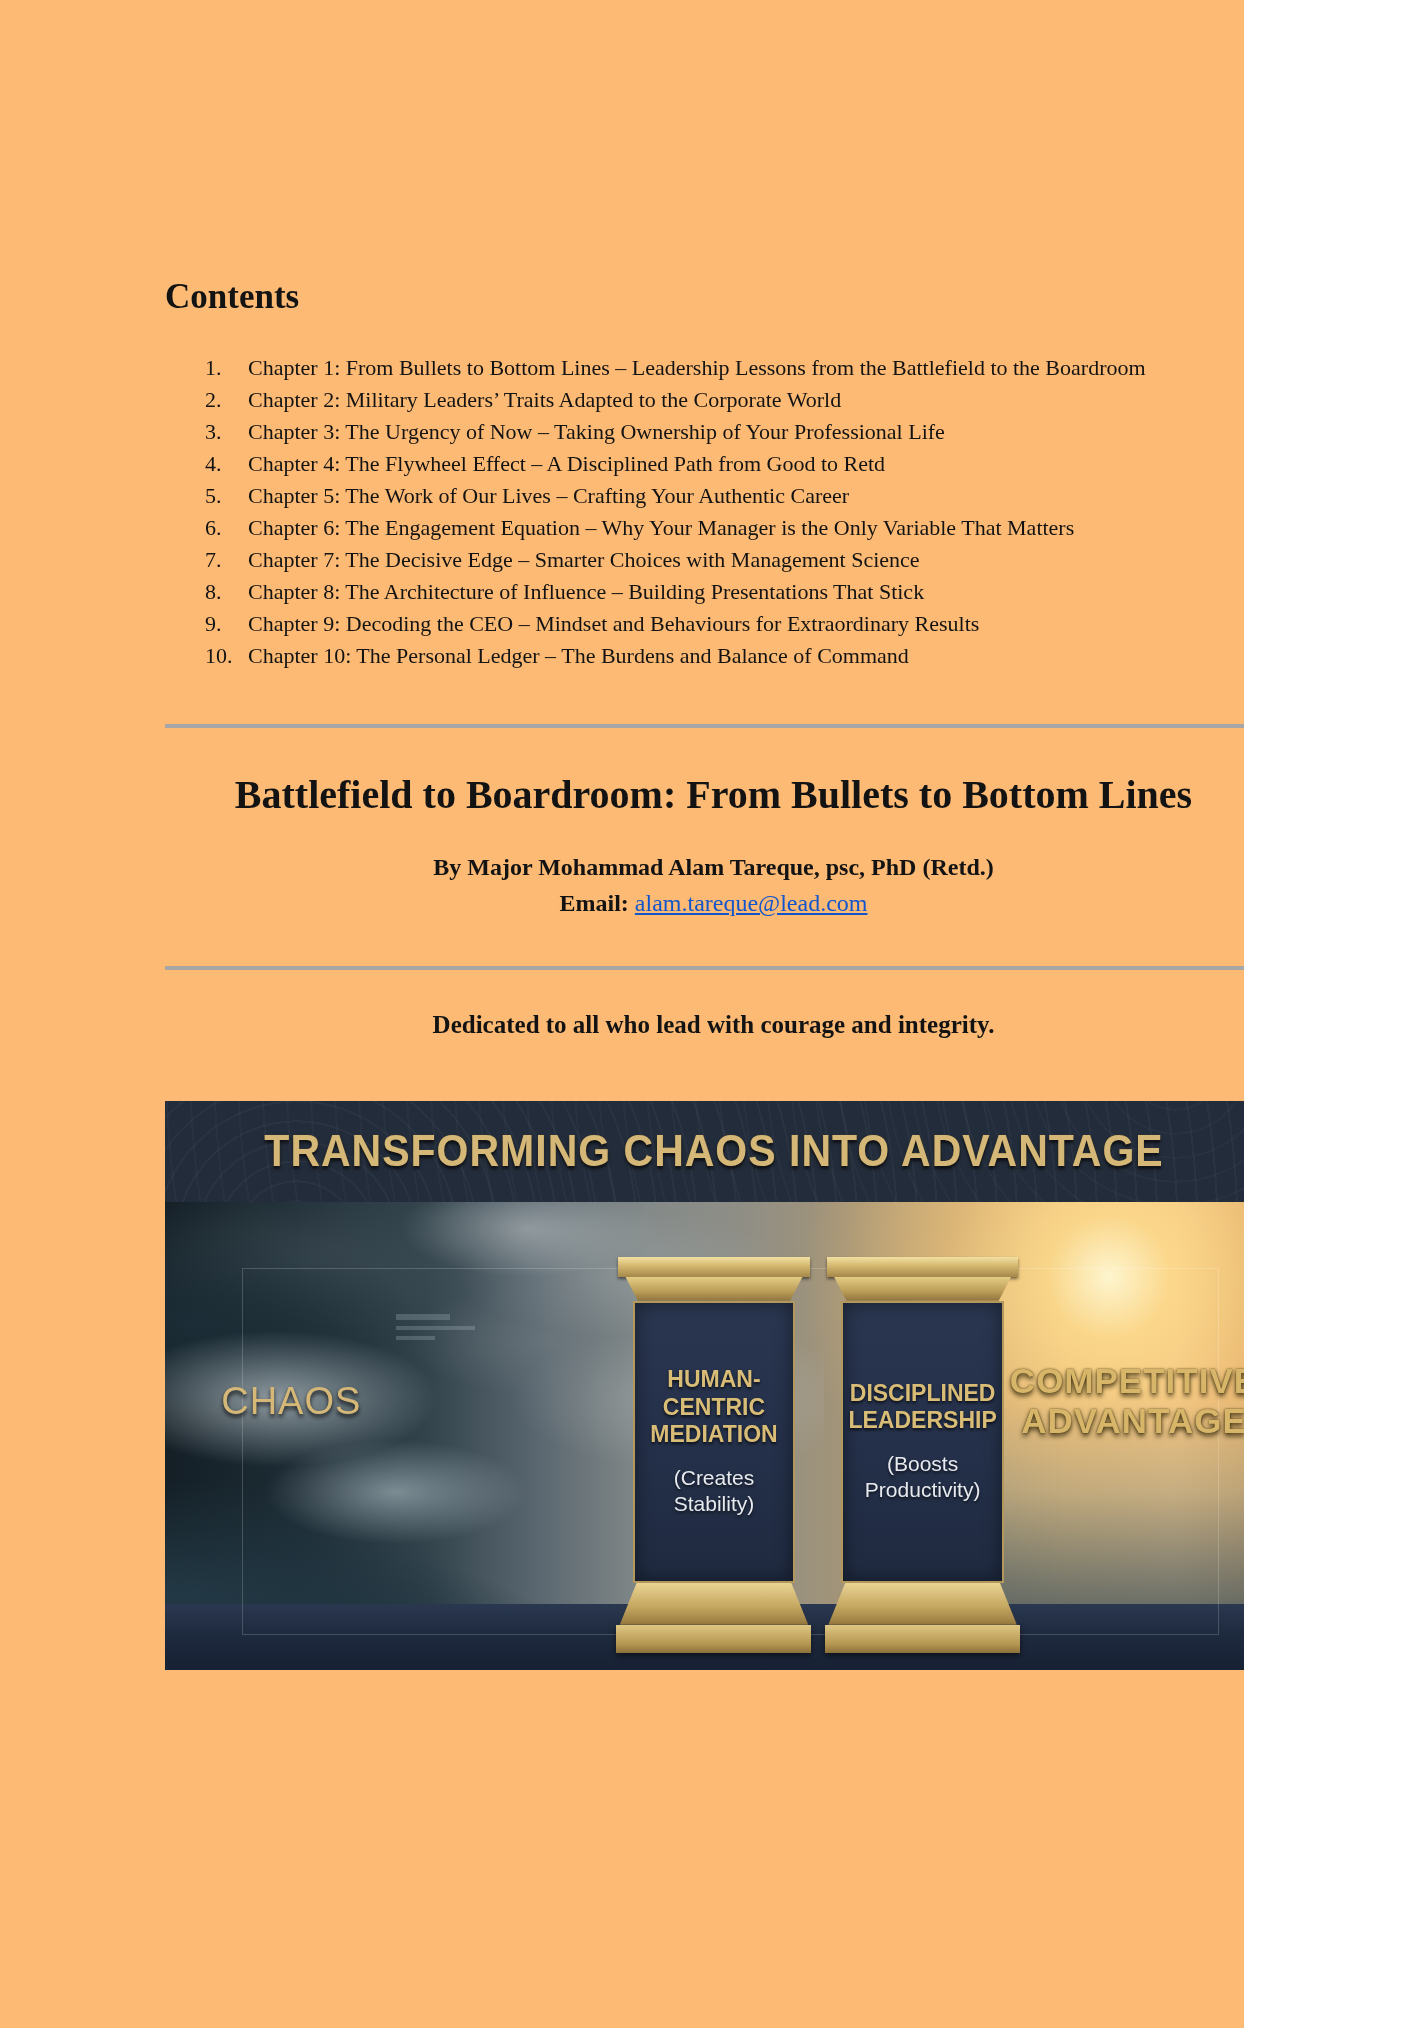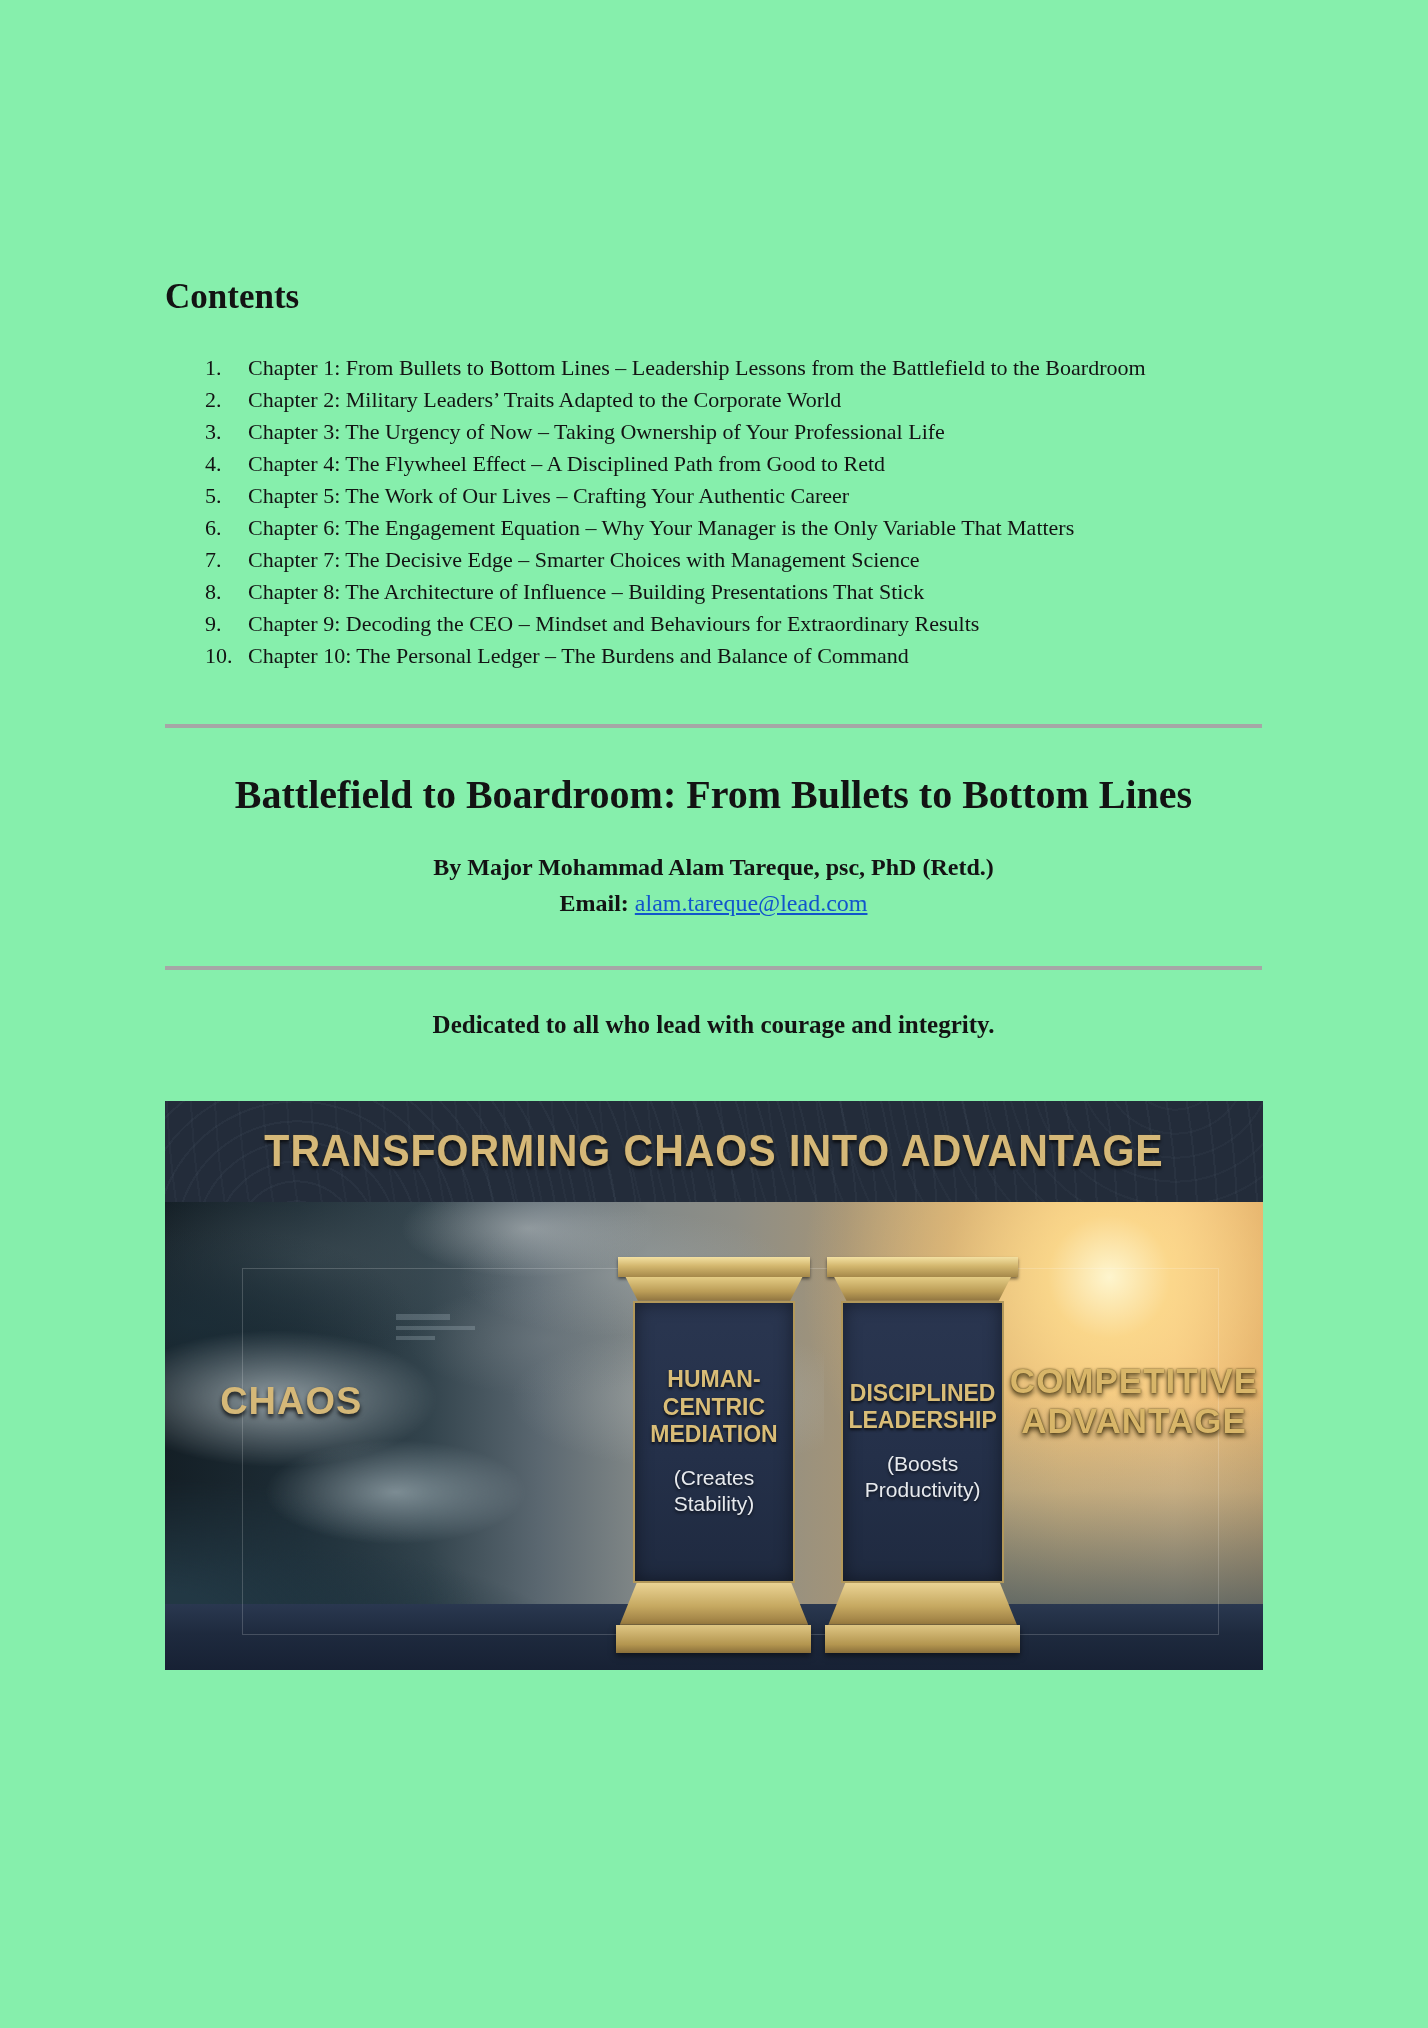--- a/index.html
+++ b/index.html
@@ -1,16 +1,16 @@
 <!DOCTYPE html>
 <html><head>
 <meta charset="utf-8">
 <style>
   html,body{margin:0;padding:0;background:#ffffff;}
-  .page{position:relative;width:1428px;height:2028px;background:#86efac;overflow:hidden;
+  .page{position:relative;width:1244px;height:2028px;background:#fdba74;overflow:hidden;
         font-family:"Liberation Serif", serif;color:#131313;}
   .content{width:1097px;margin-left:165px;}
 
   .contents-heading{margin:0;padding-top:276px;font-size:35px;line-height:42px;font-weight:bold;}
 
   .toc{margin:34px 0 0 0;padding:0;list-style:none;font-size:22px;line-height:32px;}
   .toc li{display:flex;align-items:flex-start;}
   .toc .num{flex:0 0 43px;margin-left:40px;}
   .toc .txt{flex:1;}
 
@@ -61,21 +61,21 @@
      background:linear-gradient(180deg,#2a3850 0%,#1e2a3e 45%,#172134 100%);}
   .glass-frame{position:absolute;left:7%;right:4%;top:14%;bottom:7.5%;
      border:1px solid rgba(255,255,255,0.18);}
   .hud{position:absolute;left:21%;top:24%;width:9%;height:8%;opacity:0.5;}
   .hud span{display:block;height:6px;margin-bottom:6px;background:rgba(200,215,225,0.45);}
   .hud span:nth-child(1){width:55%;}
   .hud span:nth-child(2){width:80%;height:4px;}
   .hud span:nth-child(3){width:40%;height:4px;}
 
   .chaos-label{position:absolute;left:0;top:38%;width:23%;text-align:center;
-     font-size:38px;font-weight:bold;color:#d5b878;letter-spacing:1px;
+     font-size:38px;font-weight:normal;color:#d5b878;letter-spacing:1px;
      text-shadow:0 3px 4px rgba(0,0,0,0.8);}
   .advantage-label{position:absolute;right:0;top:34%;width:23.5%;text-align:center;
      font-size:35px;line-height:1.15;font-weight:bold;color:#d8b669;letter-spacing:1px;
      text-shadow:0 3px 5px rgba(40,30,5,0.85), 0 0 2px #5c4a1a;}
 
   .pillar{position:absolute;top:11.7%;height:84.6%;width:14.8%;}
   .pillar.p1{left:23.6%;}
   .pillar.p2{left:42.6%;}
   .pillar.p3{left:61.6%;}
   .cap1{position:absolute;top:0;left:-9%;right:-9%;height:20px;

